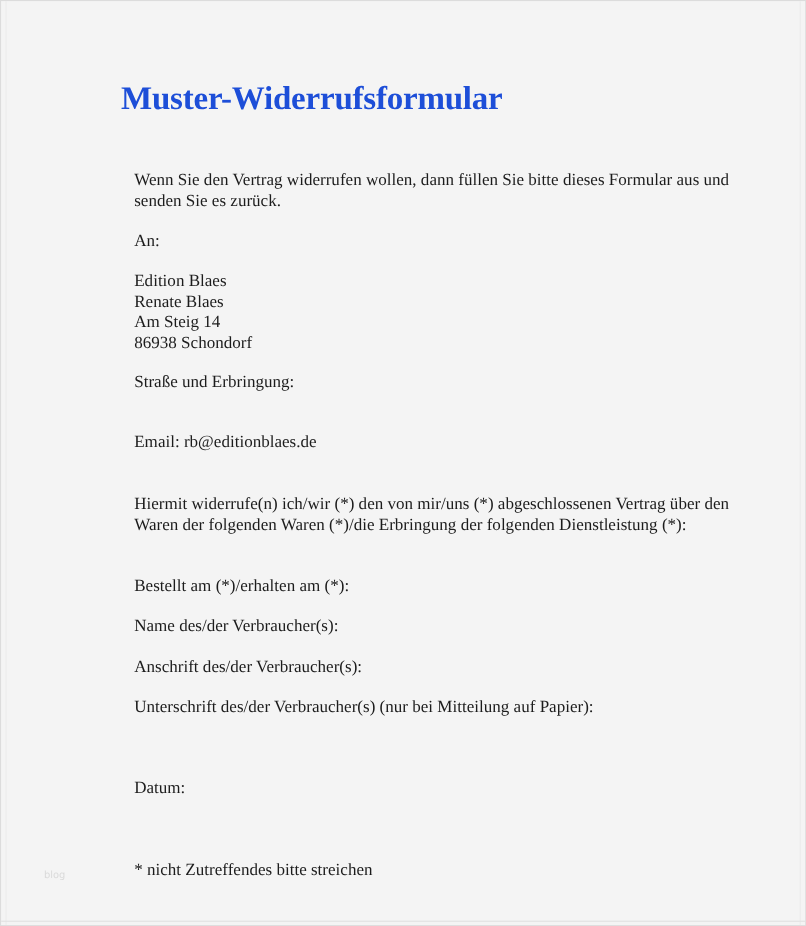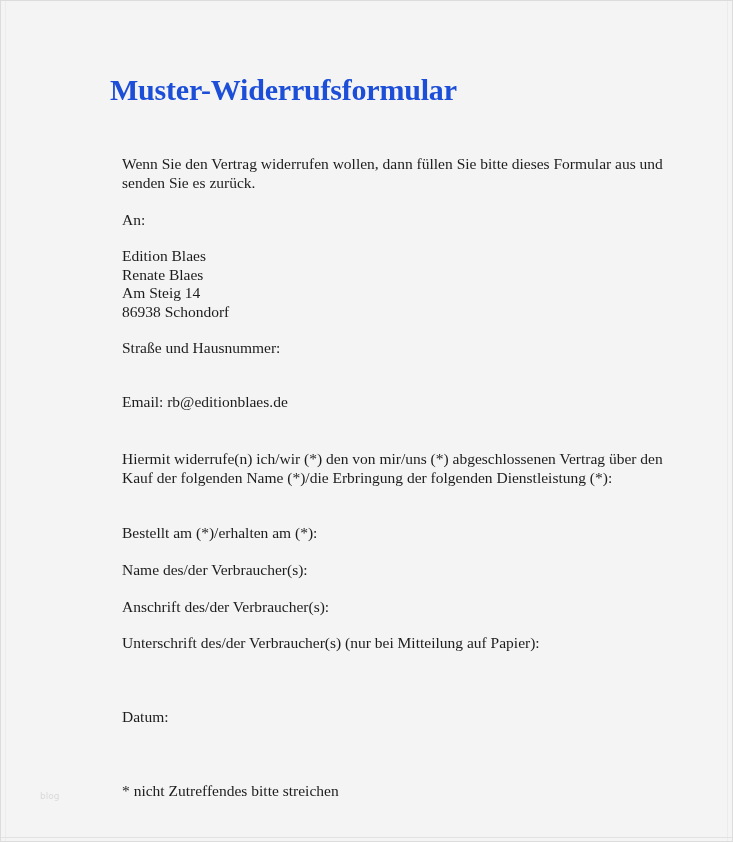--- a/index.html
+++ b/index.html
@@ -82,26 +82,26 @@
   <p class="line" style="top:142px">Wenn Sie den Vertrag widerrufen wollen, dann füllen Sie bitte dieses Formular aus und</p>
   <p class="line" style="top:161px">senden Sie es zurück.</p>
 
   <p class="line" style="top:198px">An:</p>
 
   <p class="line" style="top:234px">Edition Blaes</p>
   <p class="line" style="top:253px">Renate Blaes</p>
   <p class="line" style="top:271px">Am Steig 14</p>
   <p class="line" style="top:290px">86938 Schondorf</p>
 
-  <p class="line" style="top:326px">Straße und Hausnummer:</p>
+  <p class="line" style="top:326px">Straße und Erbringung:</p>
 
   <p class="line" style="top:380px">Email: rb@editionblaes.de</p>
 
   <p class="line" style="top:437px">Hiermit widerrufe(n) ich/wir (*) den von mir/uns (*) abgeschlossenen Vertrag über den</p>
-  <p class="line" style="top:456px">Kauf der folgenden Name (*)/die Erbringung der folgenden Dienstleistung (*):</p>
+  <p class="line" style="top:456px">Waren der folgenden Waren (*)/die Erbringung der folgenden Dienstleistung (*):</p>
 
   <p class="line" style="top:511px">Bestellt am (*)/erhalten am (*):</p>
   <p class="line" style="top:548px">Name des/der Verbraucher(s):</p>
   <p class="line" style="top:621px">Unterschrift des/der Verbraucher(s) (nur bei Mitteilung auf Papier):</p>
   <p class="line" style="top:585px">Anschrift des/der Verbraucher(s):</p>
 
   <p class="line" style="top:695px">Datum:</p>
 
   <p class="line" style="top:769px">* nicht Zutreffendes bitte streichen</p>
 

